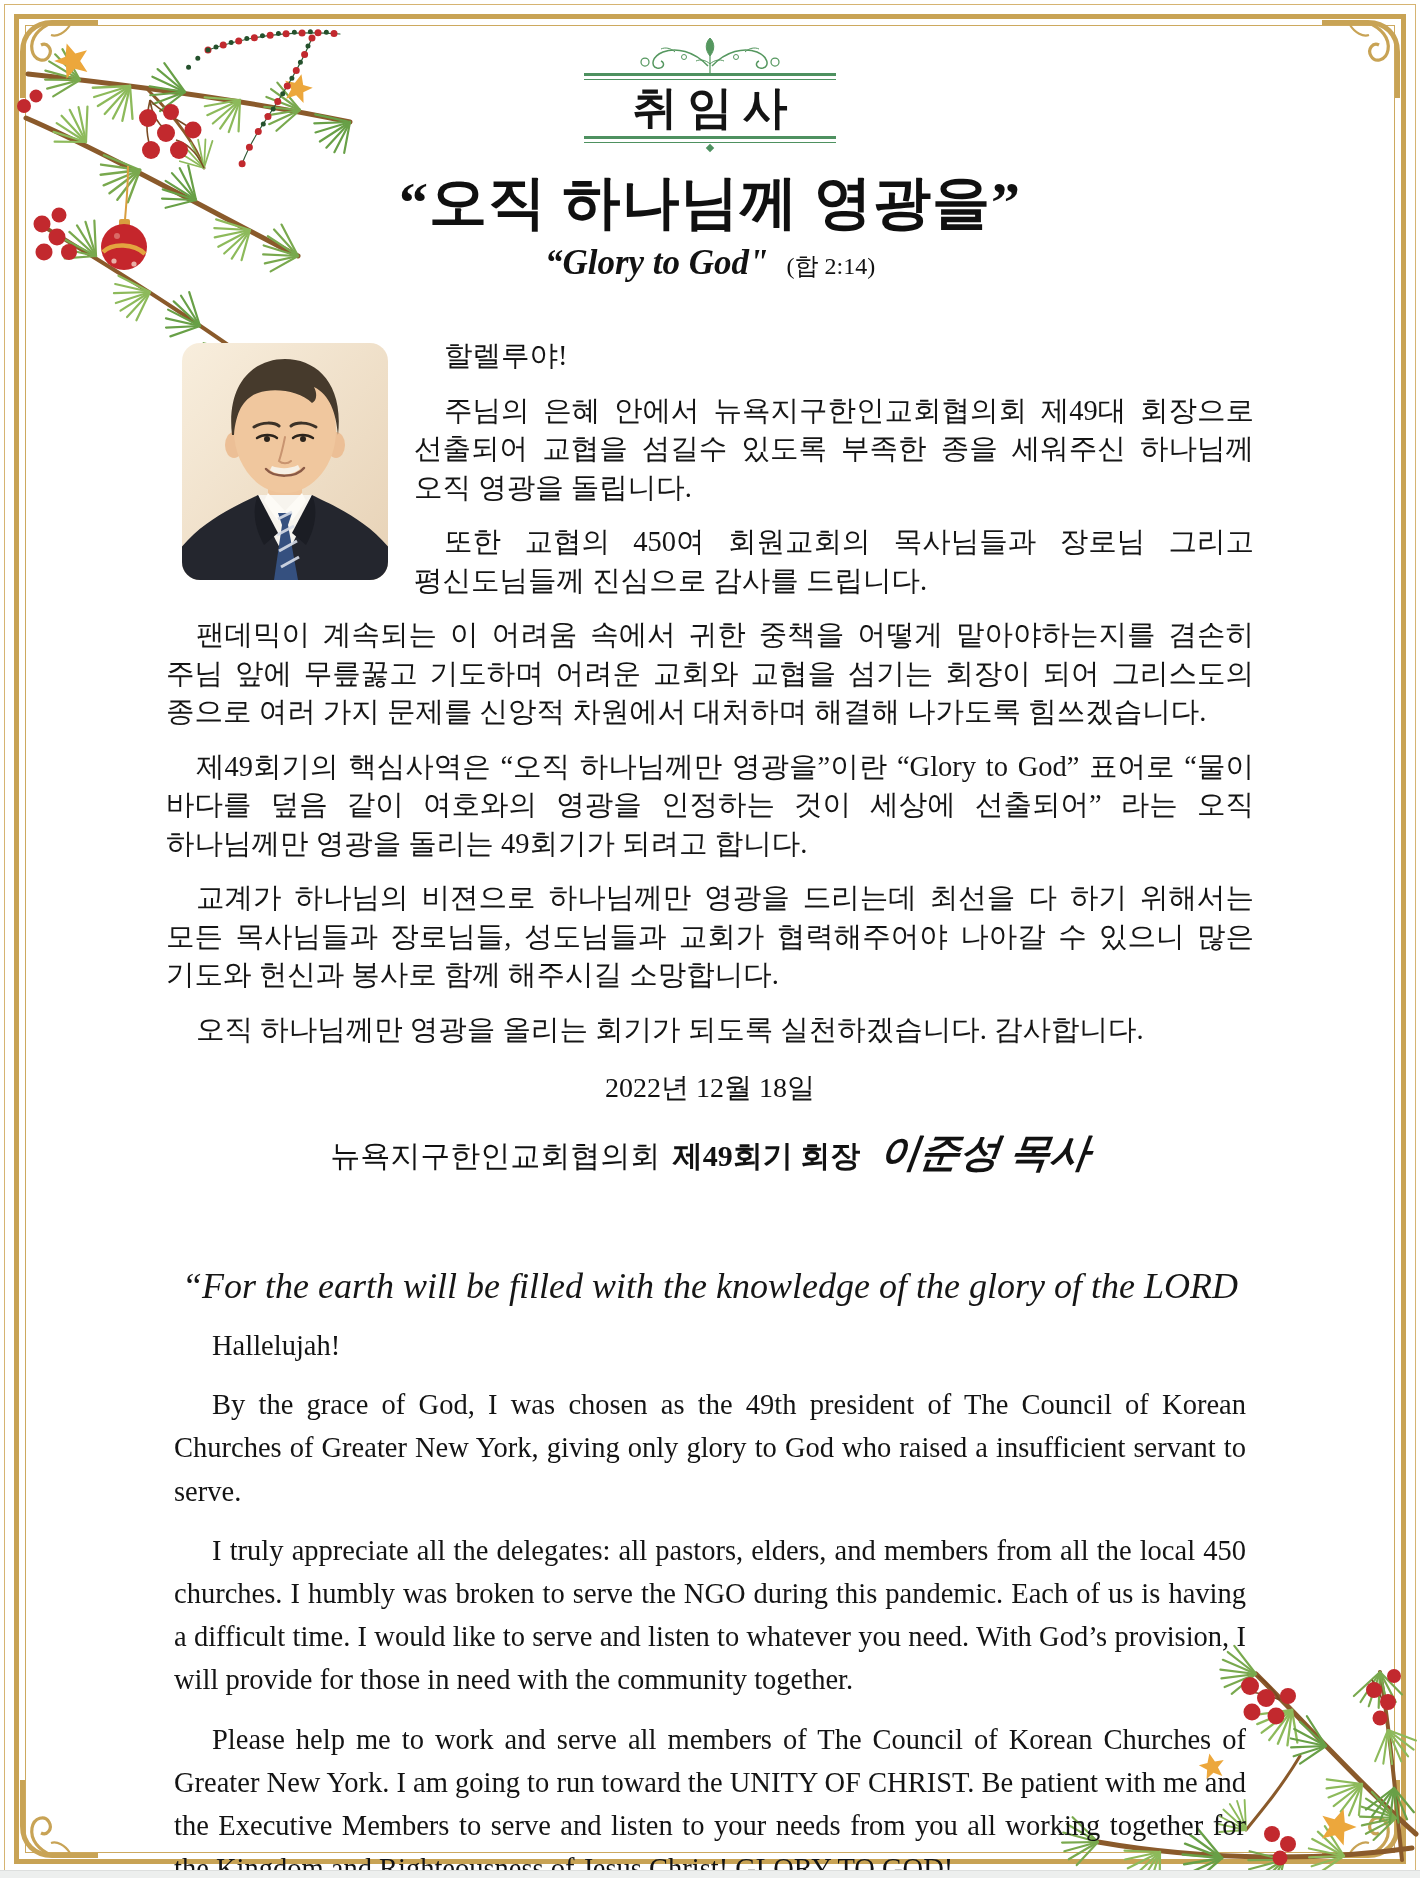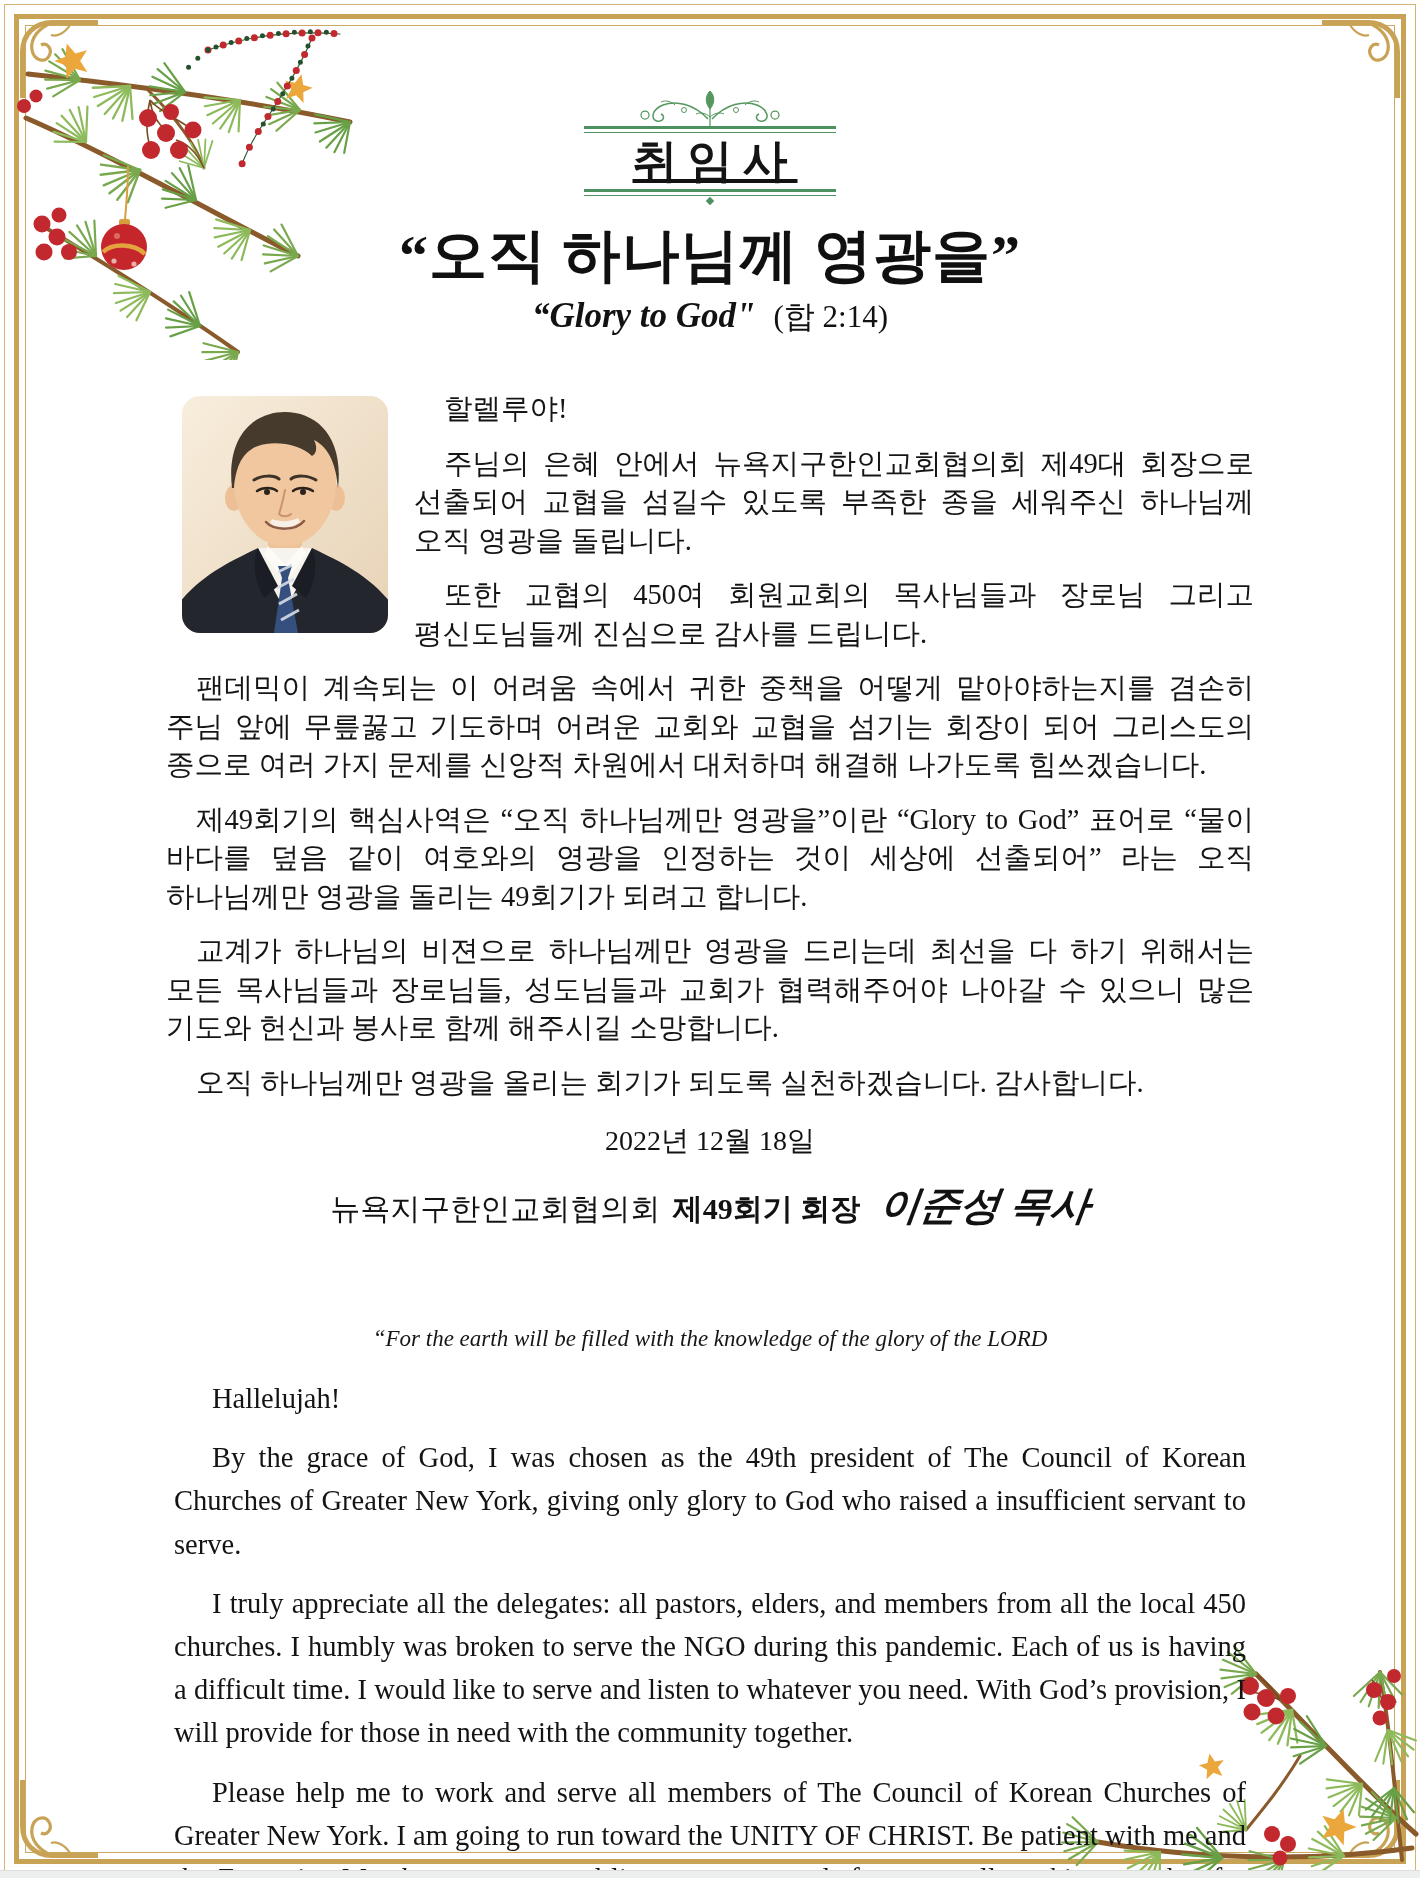--- a/index.html
+++ b/index.html
@@ -18,41 +18,41 @@
   .corner.br{right:6px;bottom:6px;transform:scale(-1,-1);}
   .corner.bl{left:6px;bottom:6px;transform:scaleY(-1);}
 
   
   .decor{position:absolute;z-index:1;}
   .decor-tl{left:0;top:0;}
   .decor-br{right:0;bottom:4px;}
 
   
   .content{position:absolute;inset:0;z-index:2;}
-  .header{padding-top:88px;text-align:center;text-decoration:underline;}
+  .header{padding-top:35px;text-align:center;}
   .flourish{display:block;margin:0 auto -6px auto;}
   .rule{width:252px;margin:0 auto;height:3px;border-top:3.5px solid #4E9160;border-bottom:1.5px solid #4E9160;position:relative;}
   .rule.bottom::after{content:"";position:absolute;left:50%;top:6px;width:6px;height:6px;margin-left:-3px;background:#4E9160;transform:rotate(45deg);}
   .badge{font-size:45px;font-weight:700;line-height:56px;letter-spacing:10px;padding-left:10px;color:#141414;}
   .main-title{margin:24px 0 0 0;text-align:center;font-size:58px;line-height:72px;font-weight:700;letter-spacing:1px;color:#101010;}
   .subtitle{margin-top:2px;text-align:center;line-height:44px;}
   .sub-en{font-size:35px;font-weight:700;font-style:italic;}
-  .sub-ref{font-size:31px;margin-left:14px;}
+  .sub-ref{font-size:24px;margin-left:14px;}
 
   .ko-body{width:1120px;margin:46px auto 0 auto;font-size:28.5px;line-height:38.5px;text-align:justify;color:#151515;}
   .ko-body p{margin:16px;text-indent:30px;word-break:keep-all;}
   .photo{float:left;width:206px;height:237px;margin:6px 26px 4px 32px;border-radius:18px;overflow:hidden;}
   .photo svg{display:block;}
 
   .date-line{margin-top:20px;text-align:center;font-size:28px;line-height:38px;}
   .sig{margin-top:22px;text-align:center;font-size:30px;line-height:48px;}
   .sig .role{font-weight:700;margin-left:5px;}
   .sig .script{display:inline-block;font-size:40px;font-style:italic;font-weight:600;transform:skewX(-7deg);margin-left:12px;}
 
-  .en-quote{width:1104px;margin:84px auto 0 auto;text-align:center;font-style:italic;font-size:23px;line-height:44px;color:#161616;}
+  .en-quote{width:1104px;margin:84px auto 0 auto;text-align:center;font-style:italic;font-size:36px;line-height:44px;color:#161616;}
   .en-body{width:1104px;margin:6px auto 0 auto;font-size:28.5px;line-height:43.2px;text-align:justify;color:#141414;}
   .en-body p{margin:16px;text-indent:38px;}
 
   .bottom-strip{position:absolute;left:0;bottom:0;width:100%;height:7px;background:#EDEFEE;border-top:1px solid #DDDFDE;z-index:5;}
 </style>
 </head>
 <body>
 
 <div class="page">
 

